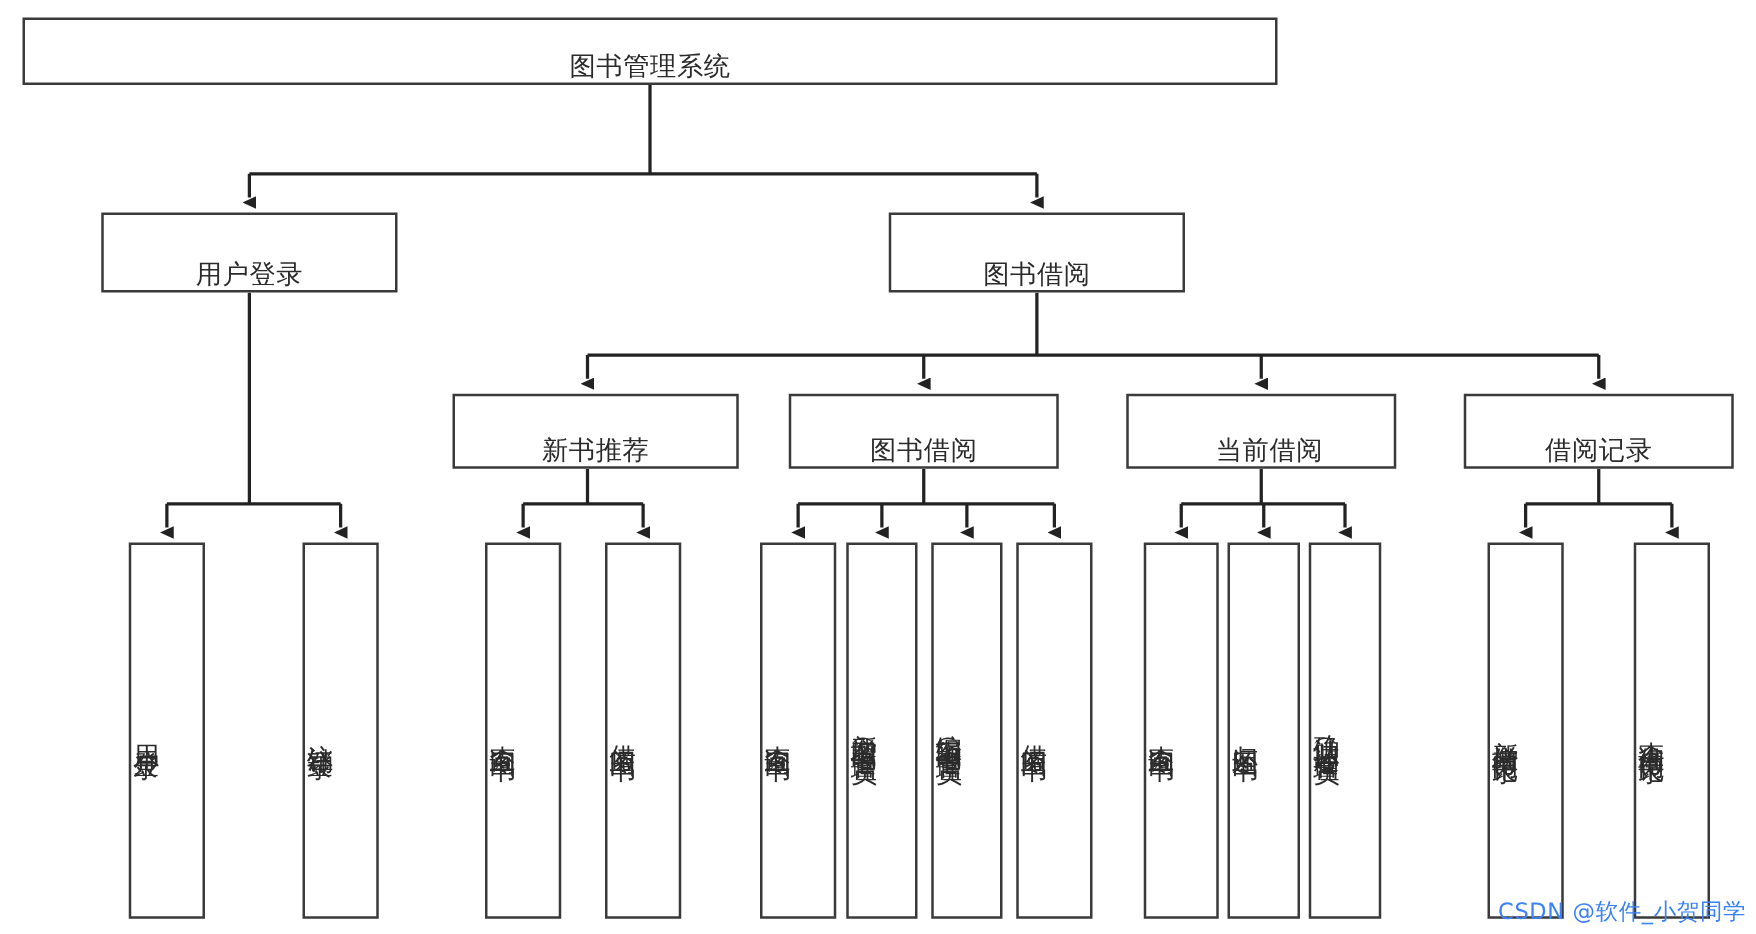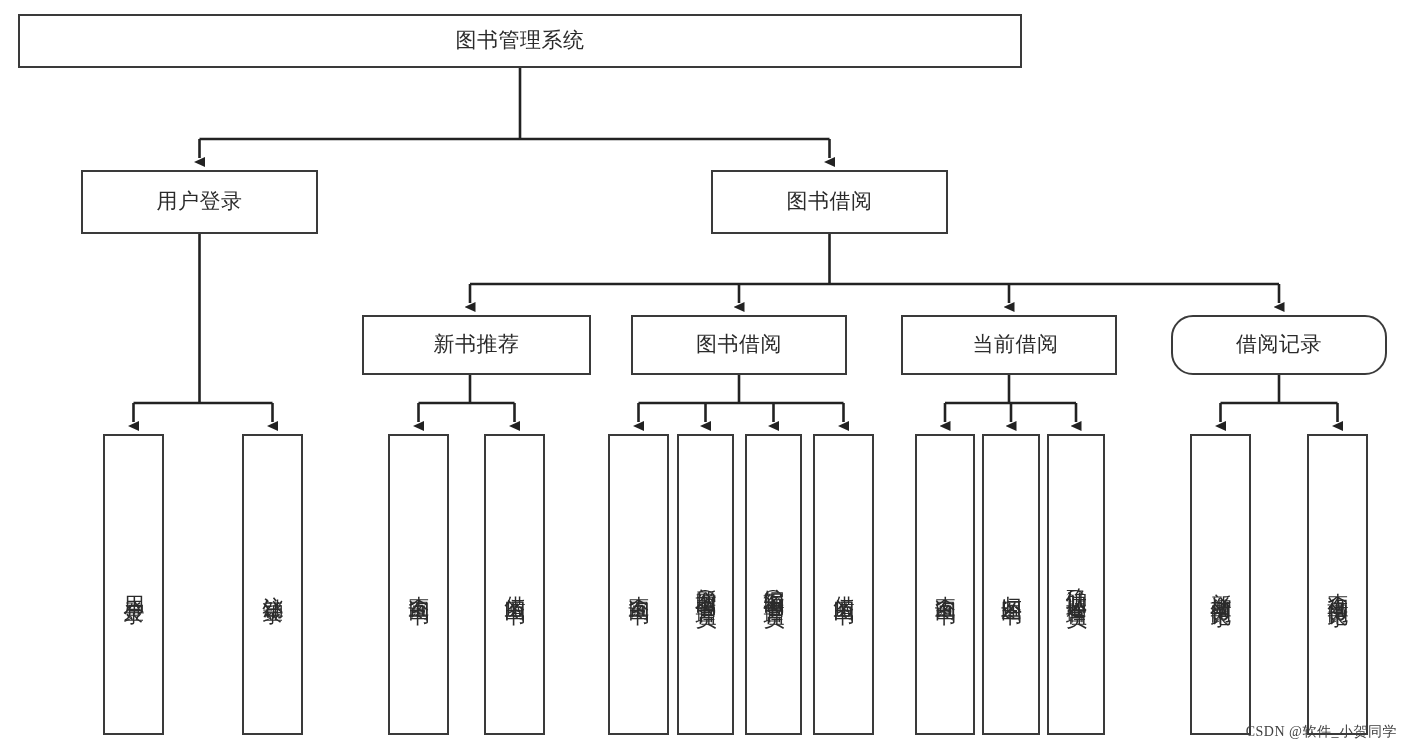--- a/index.html
+++ b/index.html
@@ -25,21 +25,21 @@
     width: 1405px;
     height: 747px;
     pointer-events: none;
   }
   .node {
     position: absolute;
     box-sizing: border-box;
     border: 2.5px solid #3a3a3a;
     background: #ffffff;
     display: flex;
-    align-items: center;
+    align-items: flex-end;
     justify-content: center;
     color: #2b2b2b;
   }
   .node.horiz {
     font-size: 21px;
     letter-spacing: 0.5px;
     line-height: 1.2;
   }
   .node.vert {
     writing-mode: vertical-rl;
@@ -53,25 +53,24 @@
   .node.vert > span {
     writing-mode: vertical-rl;
     text-orientation: upright;
     white-space: normal;
     max-height: 100%;
   }
   .watermark {
     position: absolute;
     right: 8px;
     bottom: 6px;
-    font-size: 14px;
-    color: #404040;
+    font-size: 18px;
+    color: #3b82f6;
     letter-spacing: 0.5px;
     white-space: nowrap;
-    font-family: Liberation Serif, serif;
   }
 </style>
 </head>
 <body>
 
 <div id="canvas">
 
   <svg id="edges" viewBox="0 0 1405 747" xmlns="http://www.w3.org/2000/svg">
     <defs>
       <marker id="arrow" markerWidth="10" markerHeight="11" refX="1" refY="5.5" orient="auto" markerUnits="userSpaceOnUse">
@@ -127,21 +126,21 @@
       </div>
       <div class="node horiz" style="left: 362px; top: 315px; width: 229px; height: 60px;">
         <span>新书推荐</span>
       </div>
       <div class="node horiz" style="left: 631px; top: 315px; width: 216px; height: 60px;">
         <span>图书借阅</span>
       </div>
       <div class="node horiz" style="left: 901px; top: 315px; width: 216px; height: 60px; padding-left: 13px;">
         <span>当前借阅</span>
       </div>
-      <div class="node horiz" style="left: 1171px; top: 315px; width: 216px; height: 60px; border-radius: 22px;">
+      <div class="node horiz" style="left: 1171px; top: 315px; width: 216px; height: 60px;">
         <span>借阅记录</span>
       </div>
       <div class="node vert" style="left: 103px; top: 434px; width: 61px; height: 301px;">
         <span>用户登录</span>
       </div>
       <div class="node vert" style="left: 242px; top: 434px; width: 61px; height: 301px;">
         <span>注销登录</span>
       </div>
       <div class="node vert" style="left: 388px; top: 434px; width: 61px; height: 301px;">
         <span>查询图书</span>

